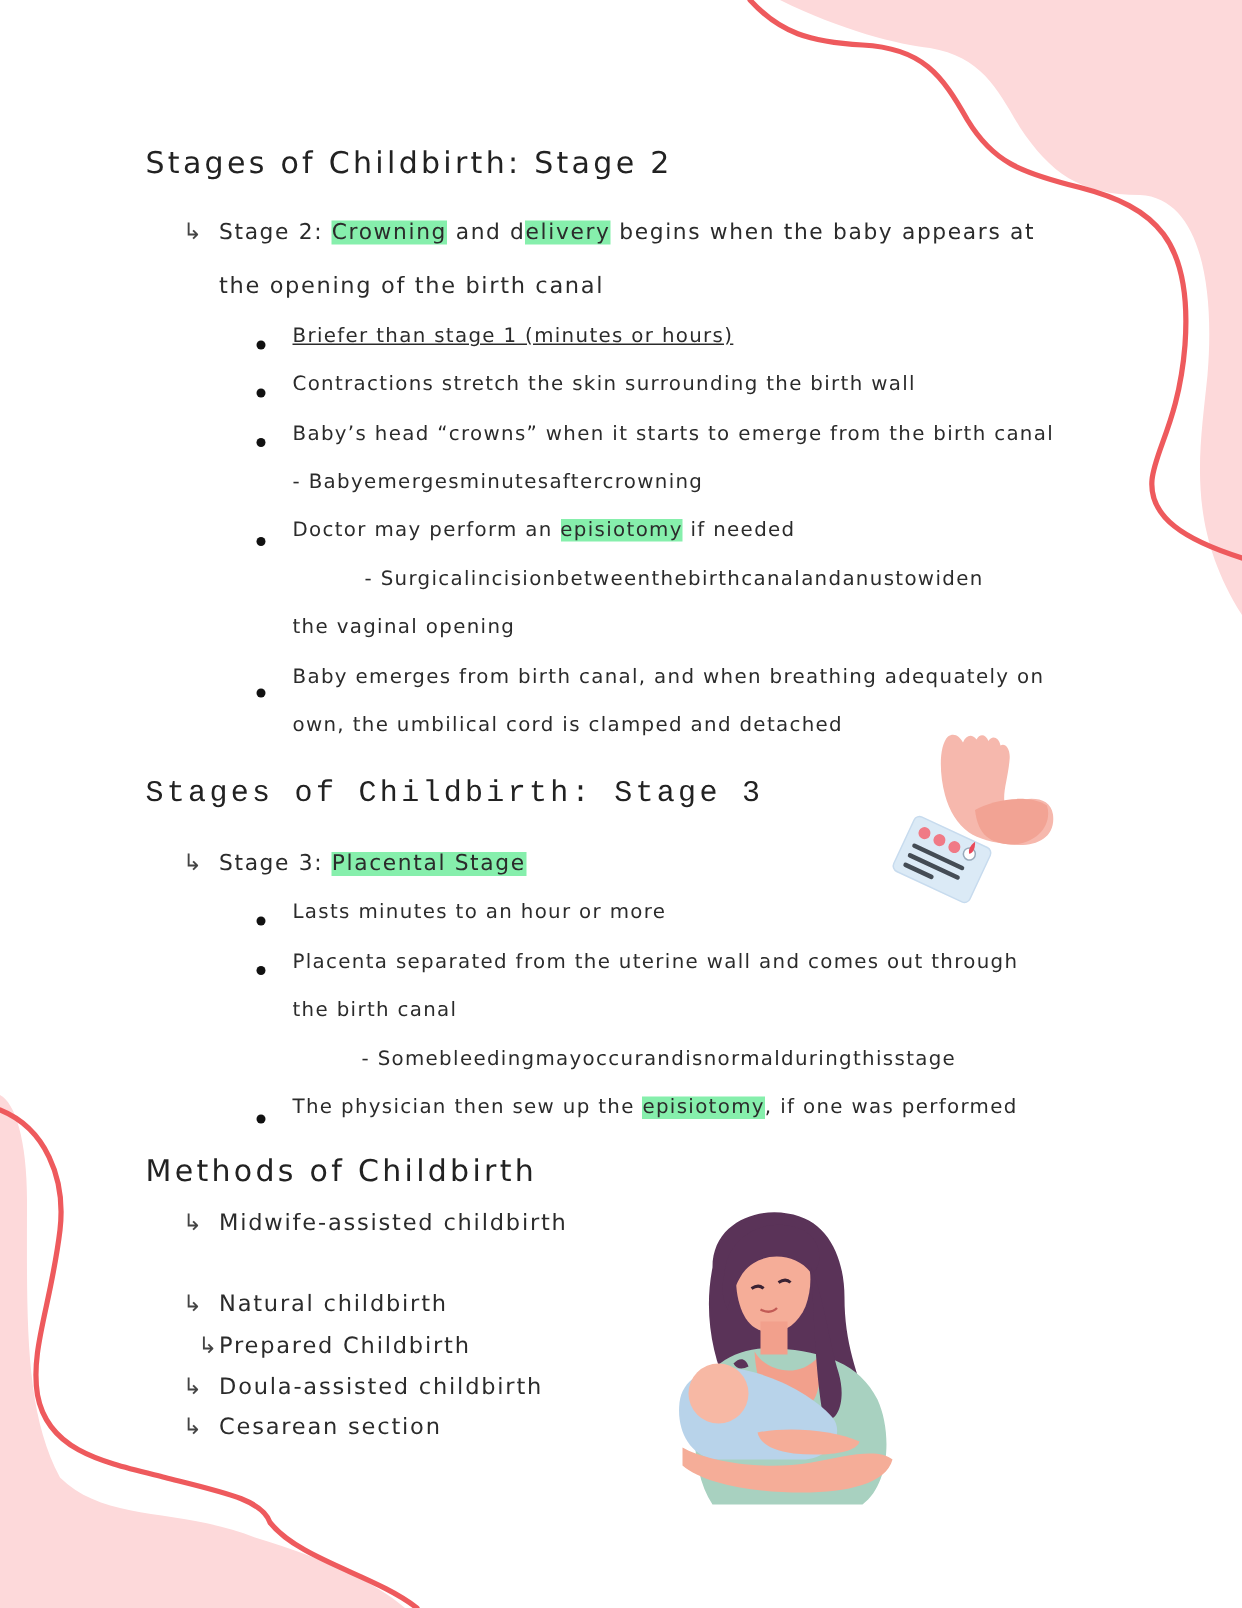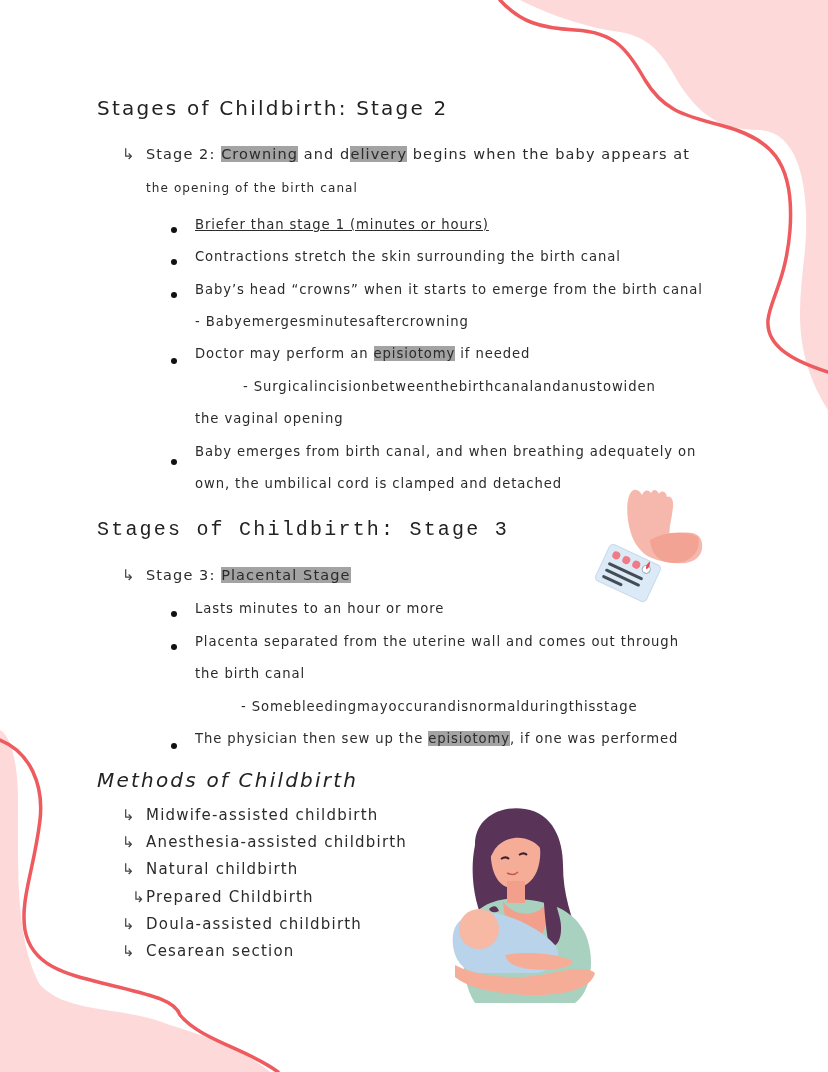--- a/index.html
+++ b/index.html
@@ -14,26 +14,26 @@
     .heading {
       position: absolute; left: 97px;
       font-size: 20px; letter-spacing: 2.2px; font-weight: normal; color: #222;
       margin: 0; white-space: nowrap;
     }
     .arrow-line {
       position: absolute; left: 122px; font-size: 14.5px; letter-spacing: 1.1px; color: #2b2b2b;
       white-space: nowrap;
     }
     .arrow { display: inline-block; width: 24px; color: #444; font-size: 15px; }
-    .cont { position: absolute; left: 146px; font-size: 12px; letter-spacing: 1.1px; white-space: nowrap; }
+    .cont { position: absolute; left: 146px; font-size: 15px; letter-spacing: 1.1px; white-space: nowrap; }
     .dot {
       position: absolute; left: 171px; width: 6px; height: 6px; border-radius: 50%; background: #111;
     }
     .txt { position: absolute; font-size: 13.2px; letter-spacing: 0.9px; white-space: nowrap; color: #2b2b2b; }
-    .hl { background: #a3a3a3; }
+    .hl { background: #86efac; }
     .method {
       position: absolute; left: 122px; font-size: 15px; letter-spacing: 1.2px; white-space: nowrap; color: #2b2b2b;
     }
     .illus { position: absolute; }
   </style>
 </head>
 <body>
 
 <svg class="deco" viewBox="0 0 828 1072" xmlns="http://www.w3.org/2000/svg">
 
@@ -52,21 +52,21 @@
 
   <div class="arrow-line" style="top:145px;">
     <span class="arrow">↳</span><span>Stage 2: </span><span class="hl">Crowning</span><span> and </span><span>d</span><span class="hl">elivery</span><span> begins when the baby appears at</span>
   </div>
   <div class="cont" style="top:181px;">the opening of the birth canal</div>
 
   <div class="dot" style="top:227px;"></div>
   <div class="txt" style="left:195px; top:217px;text-decoration:underline;">Briefer than stage 1 (minutes or hours)</div>
 
   <div class="dot" style="top:259px;"></div>
-  <div class="txt" style="left:195px; top:249px;">Contractions stretch the skin surrounding the birth canal</div>
+  <div class="txt" style="left:195px; top:249px;">Contractions stretch the skin surrounding the birth wall</div>
 
   <div class="dot" style="top:292px;"></div>
   <div class="txt" style="left:195px; top:282px;">Baby’s head “crowns” when it starts to emerge from the birth canal</div>
 
   <div class="txt" style="left:195px; top:314px;">- Babyemergesminutesaftercrowning</div>
 
   <div class="dot" style="top:358px;"></div>
   <div class="txt" style="left:195px; top:346px;">
     <span>Doctor may perform an </span><span class="hl">episiotomy</span><span> if needed</span>
   </div>
@@ -91,24 +91,23 @@
   <div class="txt" style="left:195px; top:634px;">Placenta separated from the uterine wall and comes out through</div>
   <div class="txt" style="left:195px; top:666px;">the birth canal</div>
 
   <div class="txt" style="left:241px; top:699px;">- Somebleedingmayoccurandisnormalduringthisstage</div>
 
   <div class="dot" style="top:743px;"></div>
   <div class="txt" style="left:195px; top:731px;">
     <span>The physician then sew up the </span><span class="hl">episiotomy</span><span>, if one was performed</span>
   </div>
 
-  <h1 class="heading" style="top:768px;font-style:italic;">Methods of Childbirth</h1>
+  <h1 class="heading" style="top:768px;">Methods of Childbirth</h1>
 
   <div class="method" style="top:806px;"><span class="arrow">↳</span><span>Midwife-assisted childbirth</span></div>
-  <div class="method" style="top:833px;"><span class="arrow">↳</span><span>Anesthesia-assisted childbirth</span></div>
   <div class="method" style="top:860px;"><span class="arrow">↳</span><span>Natural childbirth</span></div>
   <div class="method" style="top:888px;text-align:right;"><span class="arrow">↳</span><span>Prepared Childbirth</span></div>
   <div class="method" style="top:915px;"><span class="arrow">↳</span><span>Doula-assisted childbirth</span></div>
   <div class="method" style="top:942px;"><span class="arrow">↳</span><span>Cesarean section</span></div>
 
   <svg class="illus" style="left:590px; top:485px;" width="125" height="120" viewBox="0 0 125 120">
 
     <path d="M40,45 C36,30 36,12 42,6 C46,3 50,6 52,10 C54,5 58,4 61,8 C63,4 67,4 69,9 C71,5 76,6 77,12 C80,10 84,14 83,22 C82,34 78,44 80,52 C92,46 110,44 112,58 C114,74 100,80 84,78 C72,77 62,74 56,70 C48,64 43,56 40,45 Z" fill="#f6b8ad"></path>
     <path d="M60,55 C72,48 95,44 108,52 C112,66 100,78 84,78 C70,77 62,72 60,55 Z" fill="#f2a394"></path>
 

